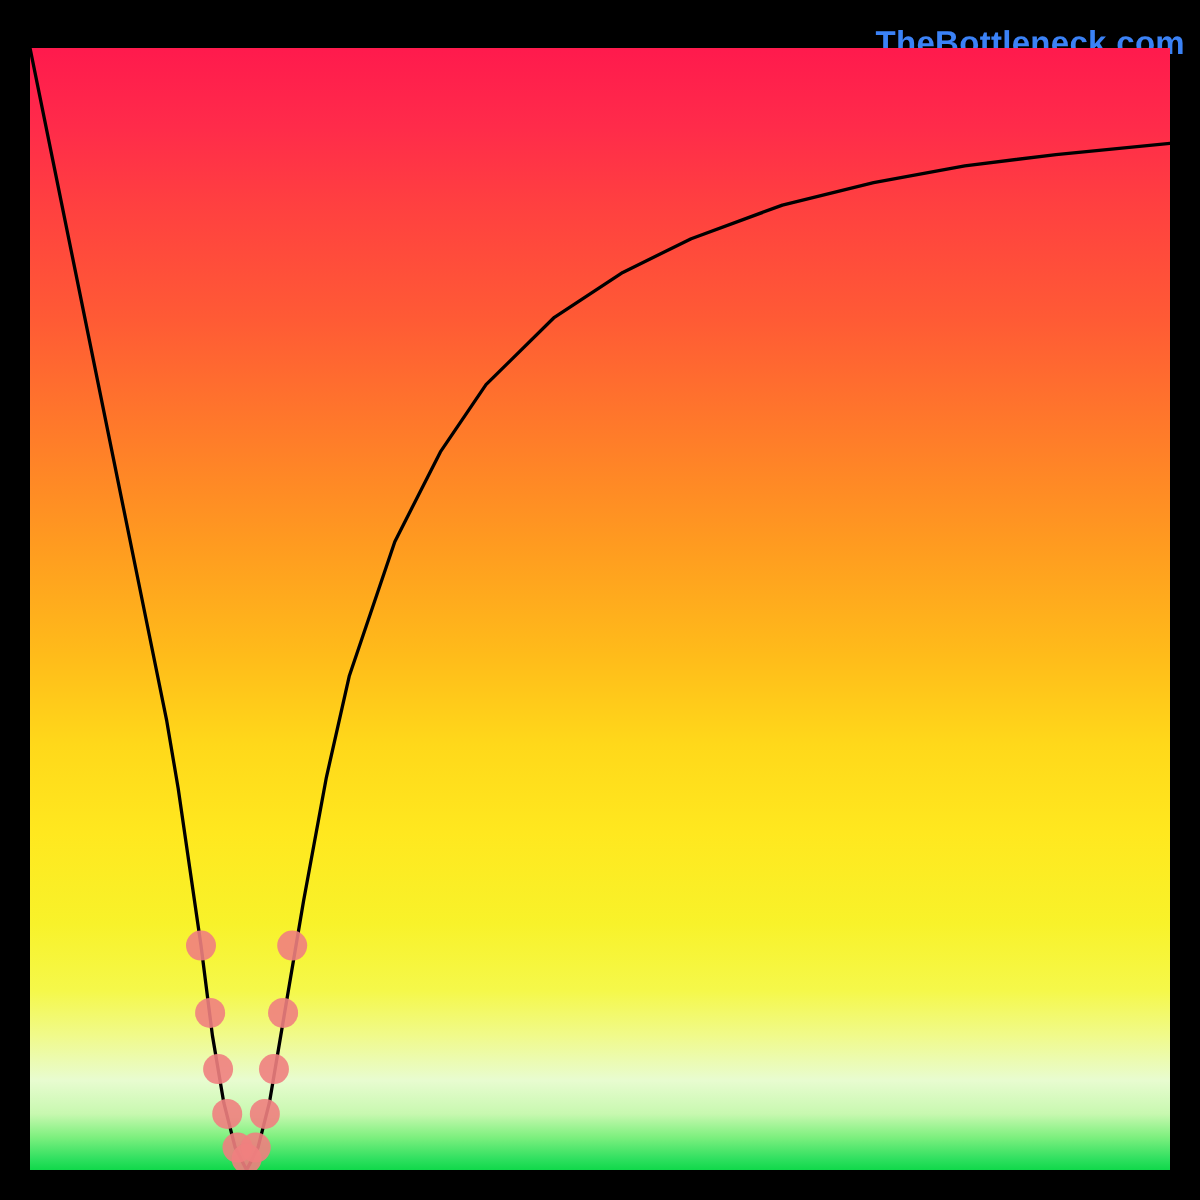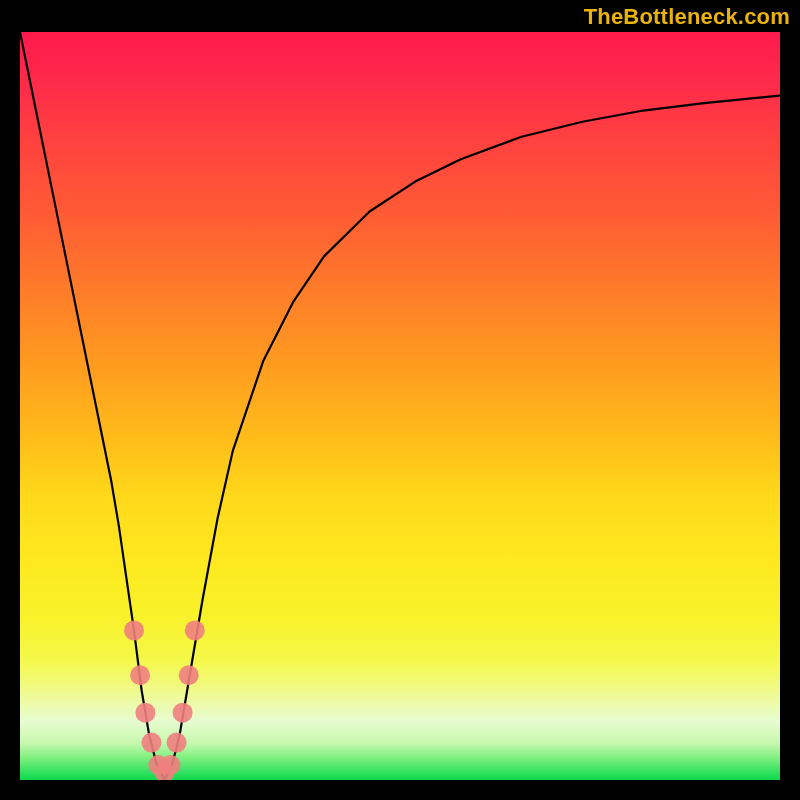--- a/index.html
+++ b/index.html
@@ -47,26 +47,26 @@
     stroke-width: 2.2;
     stroke-linejoin: round;
     stroke-linecap: round;
   }
   .markers circle {
     fill: #f08080;
     opacity: 0.9;
   }
   .watermark {
     position: absolute;
-    top: 4px;
+    top: 16px;
     right: 10px;
     font-family: Arial, Helvetica, sans-serif;
     font-size: 22px;
     font-weight: 600;
-    color: #eab308;
+    color: #3b82f6;
     letter-spacing: 0.2px;
     user-select: none;
   }
 </style>
 </head>
 <body>
 
 <div class="frame">
   <div class="watermark">TheBottleneck.com</div>
   <div class="plot-area">

